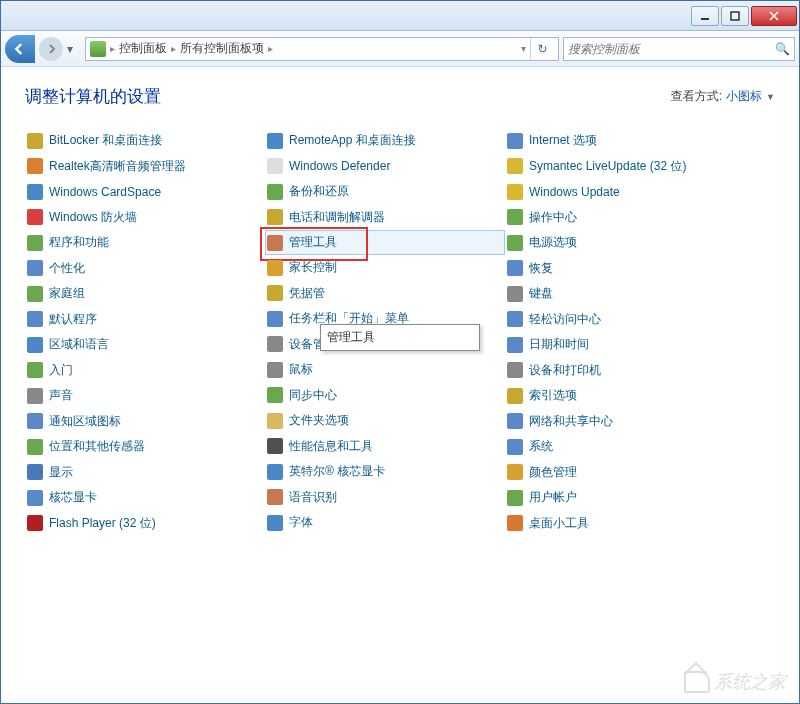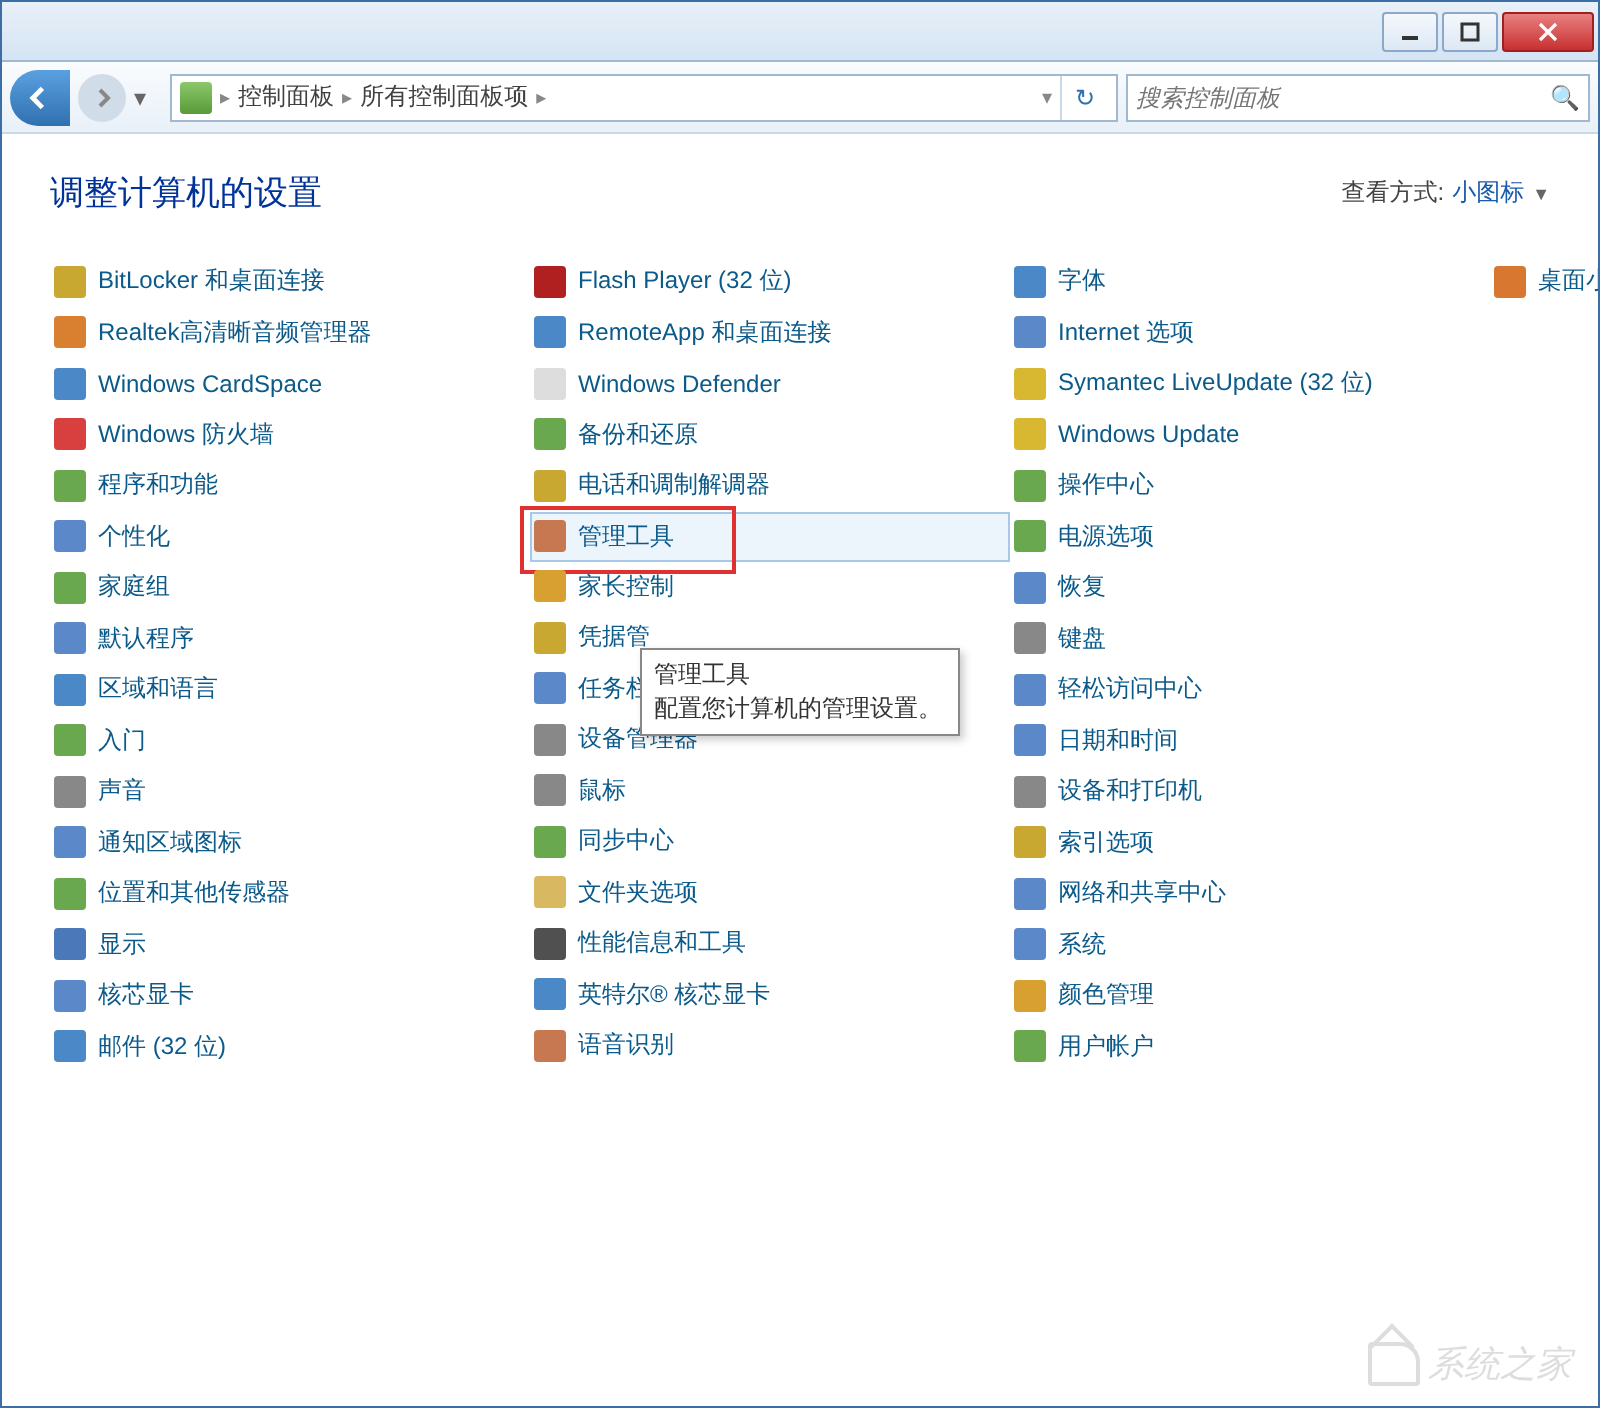--- a/index.html
+++ b/index.html
@@ -163,24 +163,20 @@
         </div>
         <div class="item">
           <div class="ico" style="background: rgb(74, 120, 184);"></div>
           <span class="label">显示</span>
         </div>
         <div class="item">
           <div class="ico" style="background: rgb(90, 136, 200);"></div>
           <span class="label">核芯显卡</span>
         </div>
         <div class="item">
-          <div class="ico" style="background: rgb(74, 136, 200);"></div>
-          <span class="label">邮件 (32 位)</span>
-        </div>
-        <div class="item">
           <div class="ico" style="background: rgb(176, 32, 32);"></div>
           <span class="label">Flash Player (32 位)</span>
         </div>
         <div class="item">
           <div class="ico" style="background: rgb(74, 136, 200);"></div>
           <span class="label">RemoteApp 和桌面连接</span>
         </div>
         <div class="item">
           <div class="ico" style="background: rgb(221, 221, 221);"></div>
           <span class="label">Windows Defender</span>
@@ -303,20 +299,19 @@
         </div>
         <div class="item">
           <div class="ico" style="background: rgb(216, 120, 48);"></div>
           <span class="label">桌面小工具</span>
         </div>
       </div>
   </div>
 
   <div class="tooltip">
     <div class="tt-title">管理工具</div>
-    <div>配置您计算机的管理设置。</div>
   </div>
 
   <div class="watermark">
     <span class="hico"></span>
     <span>系统之家</span>
   </div>
 </div>
 
 </body></html>

